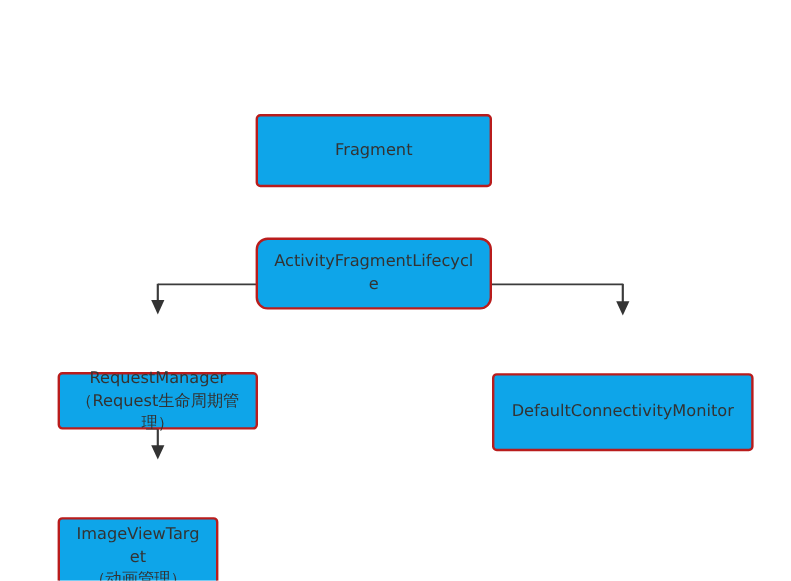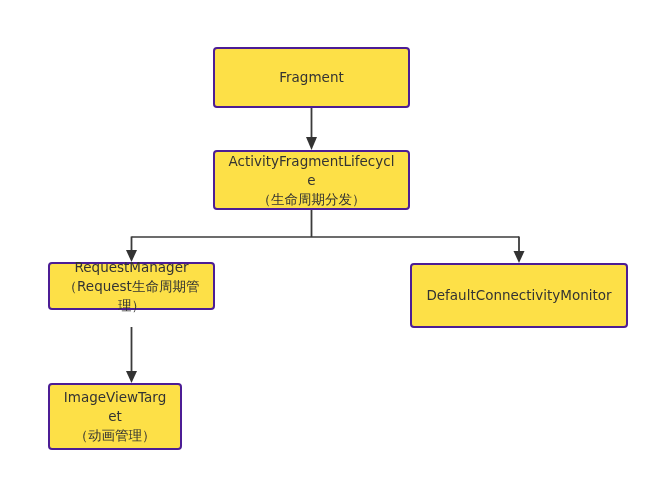--- a/index.html
+++ b/index.html
@@ -19,39 +19,40 @@
     position: absolute;
     left: 0;
     top: 0;
     width: 659px;
     height: 484px;
     pointer-events: none;
   }
   .node {
     position: absolute;
     box-sizing: border-box;
-    background: #fde047;
-    border: 2px solid #4c1d95;
+    background: #0ea5e9;
+    border: 2px solid #b91c1c;
     border-radius: 4px;
     display: flex;
     flex-direction: column;
     align-items: center;
     justify-content: center;
     text-align: center;
     color: #333333;
     font-size: 13.5px;
     line-height: 19px;
     padding: 0 12px;
+    margin-top: 48px;
   }
   .node-title, .node-subtitle {
     width: 100%;
     word-break: break-word;
   }
   #node-fragment          { left: 213px; top:  47px; width: 197px; height: 61px; }
-  #node-lifecycle         { left: 213px; top: 150px; width: 197px; height: 60px; }
+  #node-lifecycle         { left: 213px; top: 150px; width: 197px; height: 60px; border-radius: 10px; }
   #node-request-manager   { left:  48px; top: 262px; width: 167px; height: 48px; }
   #node-connectivity      { left: 410px; top: 263px; width: 218px; height: 65px; }
   #node-image-view-target { left:  48px; top: 383px; width: 134px; height: 67px; }
 </style>
 </head>
 <body>
 
 <div class="canvas">
 
   <svg class="connectors" viewBox="0 0 659 484" xmlns="http://www.w3.org/2000/svg">
@@ -82,21 +83,20 @@
     </g>
   </svg>
 
   <div class="node" id="node-fragment">
     <div class="node-title">Fragment</div>
     <div class="node-subtitle"></div>
   </div>
 
   <div class="node" id="node-lifecycle">
     <div class="node-title">ActivityFragmentLifecycle</div>
-    <div class="node-subtitle">（生命周期分发）</div>
   </div>
 
   <div class="node" id="node-request-manager">
     <div class="node-title">RequestManager</div>
     <div class="node-subtitle">（Request生命周期管理）</div>
   </div>
 
   <div class="node" id="node-connectivity">
     <div class="node-title">DefaultConnectivityMonitor</div>
   </div>

